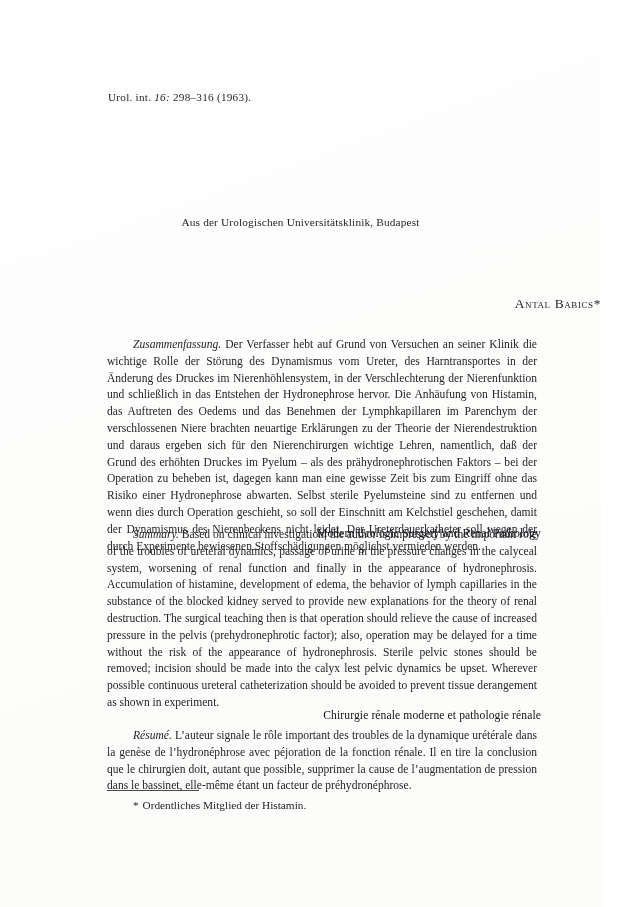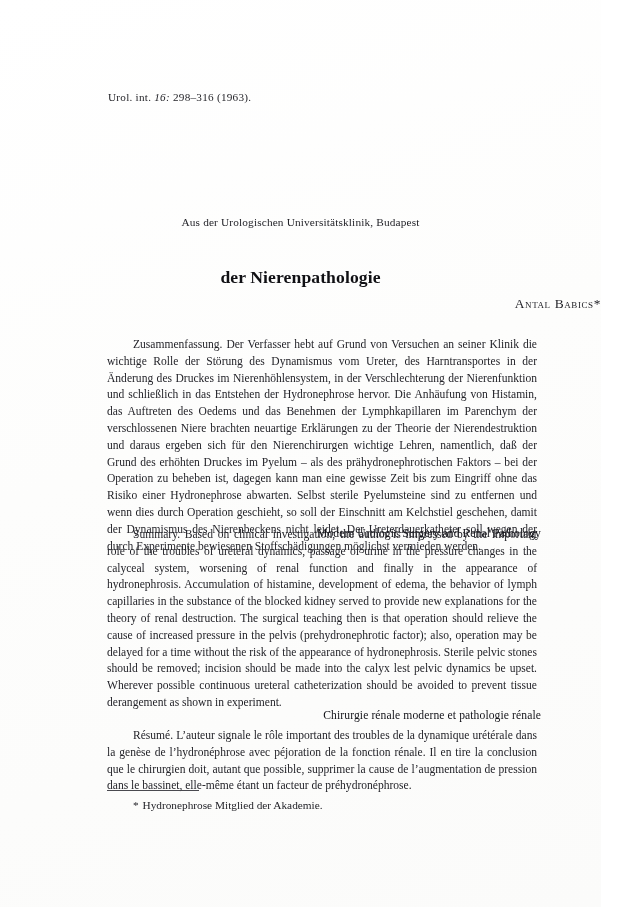--- a/index.html
+++ b/index.html
@@ -89,20 +89,21 @@
     left: 107px;
     width: 430px;
     text-align: justify;
     text-justify: inter-word;
     font-size: 11.55px;
     line-height: 1.455;
     color: #232329;
     hyphens: none;
   }
   .abstract .lead-in {
+    font-style: italic;
   }
   .abstract .indent {
     display: inline-block;
     width: 26px;
   }
 
   #abstract-de { top: 336px; }
   #abstract-en { top: 526px; }
   #abstract-fr { top: 727px; }
 
@@ -155,21 +156,20 @@
     <div class="running-head">
       <span>Urol. int.</span>
       <span class="vol">16:</span>
       <span>298–316 (1963).</span>
     </div>
 
     <div class="affiliation">Aus der Urologischen Universitätsklinik, Budapest</div>
 
     <div class="title">
       <br>
-      <span>der Nierenpathologie</span>
     </div>
 
     <div class="author">Antal Babics*</div>
 
     <div class="abstract" id="abstract-de">
       <span class="indent"></span><span class="lead-in">Zusammenfassung.</span><span> Der Verfasser hebt auf Grund von Versuchen an seiner Klinik die wichtige Rolle der Störung des Dynamismus vom Ureter, des Harntransportes in der Änderung des Druckes im Nierenhöhlensystem, in der Verschlechterung der Nierenfunktion und schließlich in das Entstehen der Hydronephrose hervor. Die Anhäufung von Histamin, das Auftreten des Oedems und das Benehmen der Lymphkapillaren im Parenchym der verschlossenen Niere brachten neuartige Erklärungen zu der Theorie der Nierendestruktion und daraus ergeben sich für den Nierenchirurgen wichtige Lehren, namentlich, daß der Grund des erhöhten Druckes im Pyelum – als des prähydronephrotischen Faktors – bei der Operation zu beheben ist, dagegen kann man eine gewisse Zeit bis zum Eingriff ohne das Risiko einer Hydronephrose abwarten. Selbst sterile Pyelumsteine sind zu entfernen und wenn dies durch Operation geschieht, so soll der Einschnitt am Kelchstiel geschehen, damit der Dynamismus des Nierenbeckens nicht leidet. Der Ureterdauerkatheter soll wegen der durch Experimente bewiesenen Stoffschädigungen möglichst vermieden werden.</span>
     </div>
 
     <div class="section-heading" id="heading-en">Modern Urologic Surgery and Renal Pathology</div>
     <div class="abstract" id="abstract-en">
@@ -177,17 +177,17 @@
     </div>
 
     <div class="section-heading" id="heading-fr">Chirurgie rénale moderne et pathologie rénale</div>
     <div class="abstract" id="abstract-fr">
       <span class="indent"></span><span class="lead-in">Résumé.</span><span> L’auteur signale le rôle important des troubles de la dynamique urétérale dans la genèse de l’hydronéphrose avec péjoration de la fonction rénale. Il en tire la conclusion que le chirurgien doit, autant que possible, supprimer la cause de l’augmentation de pression dans le bassinet, elle-même étant un facteur de préhydronéphrose.</span>
     </div>
 
     <div class="footnote-rule"></div>
     <div class="footnote">
       <span class="fn-indent"></span><span class="fn-marker">*</span>
-      <span>Hydronephrose Mitglied der Akademie.</span>
+      <span>Ordentliches Mitglied der Histamin.</span>
     </div>
 
   </div>
 </div>
 
 </body></html>

